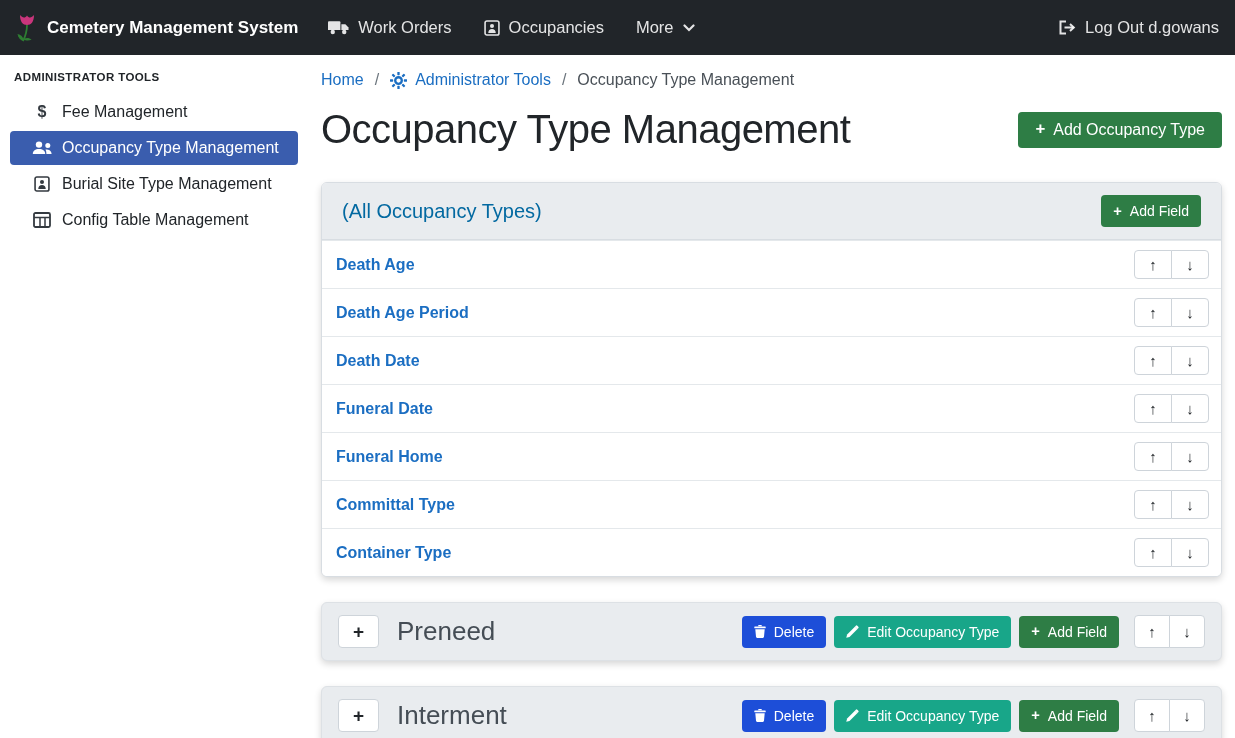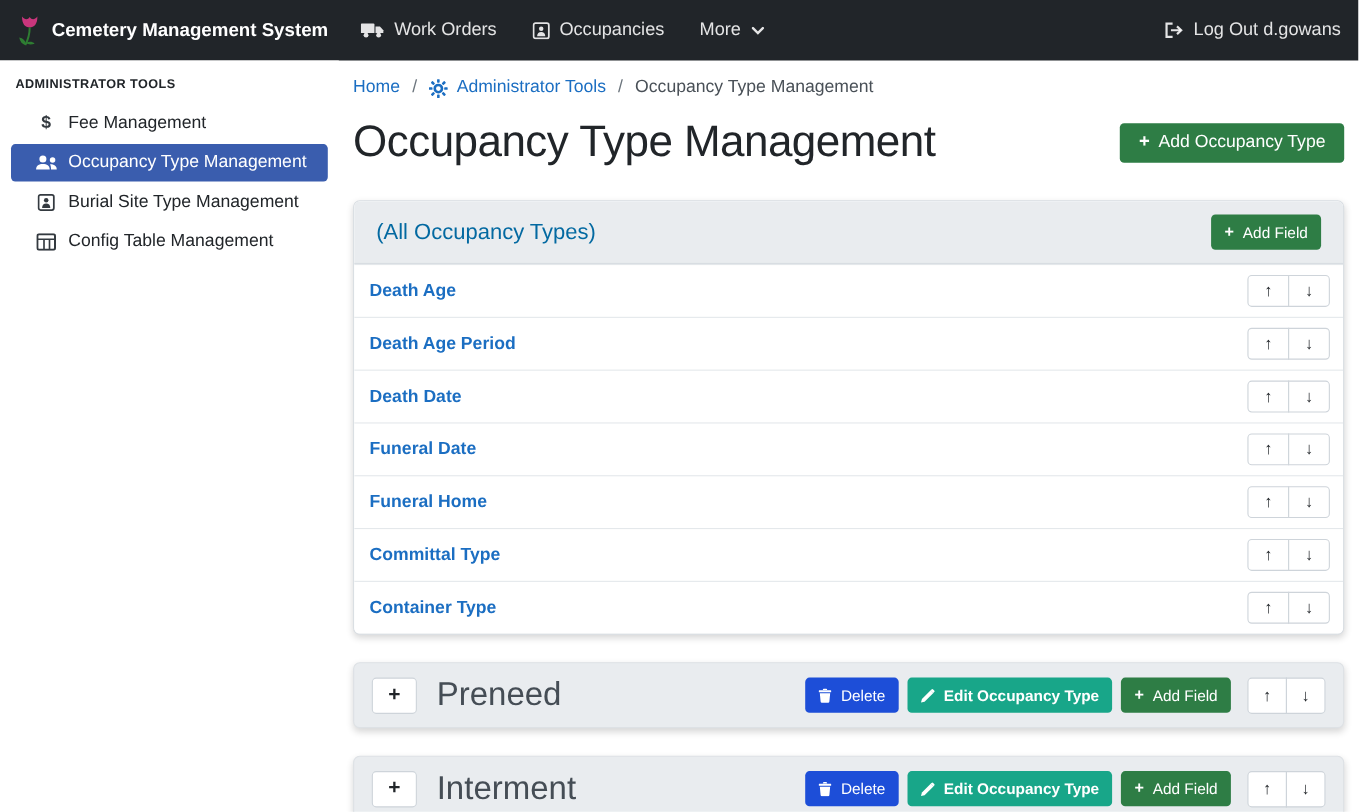--- a/index.html
+++ b/index.html
@@ -47,21 +47,21 @@
   h1.page-title { font-size:40px; font-weight:500; letter-spacing:-.5px; color:#212529; }
   
   .btn {
     border:none; border-radius:4px; display:inline-flex; align-items:center;
     gap:8px; cursor:pointer; font-family:inherit; white-space:nowrap;
   }
   .btn-lg { font-size:16px; padding:9px 17px; }
   .btn-sm { font-size:14px; padding:8px 12px; }
   .btn-green { background:#2e7d45; color:#fff; }
   .btn-red   { background:#1d4ed8; color:#fff; }
-  .btn-teal  { background:#18a689; color:#fff;font-weight:bold; }
+  .btn-teal  { background:#18a689; color:#fff; }
   .plus-glyph { font-weight:700; font-size:1.05em; line-height:1; }
   
   .card {
     margin-top:30px; border:1px solid #d8dde2; border-radius:6px;
     box-shadow:0 3px 7px rgba(0,0,0,.16); overflow:hidden; background:#fff;
   }
   .card-header {
     background:#e9ecef; padding:12px 20px; display:flex;
     justify-content:space-between; align-items:center; border-bottom:1px solid #d8dde2;
   }
@@ -84,21 +84,21 @@
   .section-bar {
     margin-top:25px; background:#e9ecef; border:1px solid #dde1e5; border-radius:6px;
     box-shadow:0 3px 7px rgba(0,0,0,.16); padding:12px 16px;
     display:flex; align-items:center;
   }
   .expand-btn {
     width:41px; height:33px; background:#fff; border:1px solid #ced4da;
     border-radius:4px; font-size:19px; font-weight:700; color:#212529;
     display:flex; align-items:center; justify-content:center; cursor:pointer; font-family:inherit;
   }
-  .section-title { font-size:30px; font-weight:500; color:#454d55; margin-left:18px; }
+  .section-title { font-size:26px; font-weight:500; color:#454d55; margin-left:18px; }
   .section-actions { margin-left:auto; display:flex; align-items:center; gap:8px; }
   .section-actions .arrow-group { margin-left:7px; }
   .section-bar .arrow-btn { height:33px; width:36px; }
   svg { display:block; }
 </style>
 </head>
 <body>
 
 <header class="navbar">
   <div class="brand">

